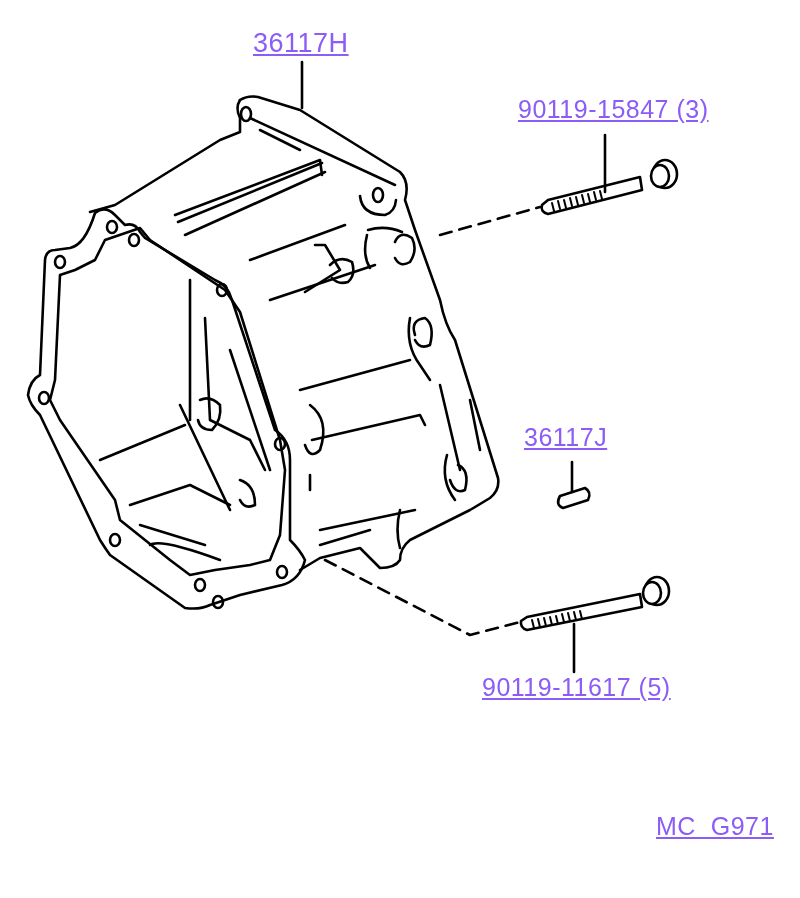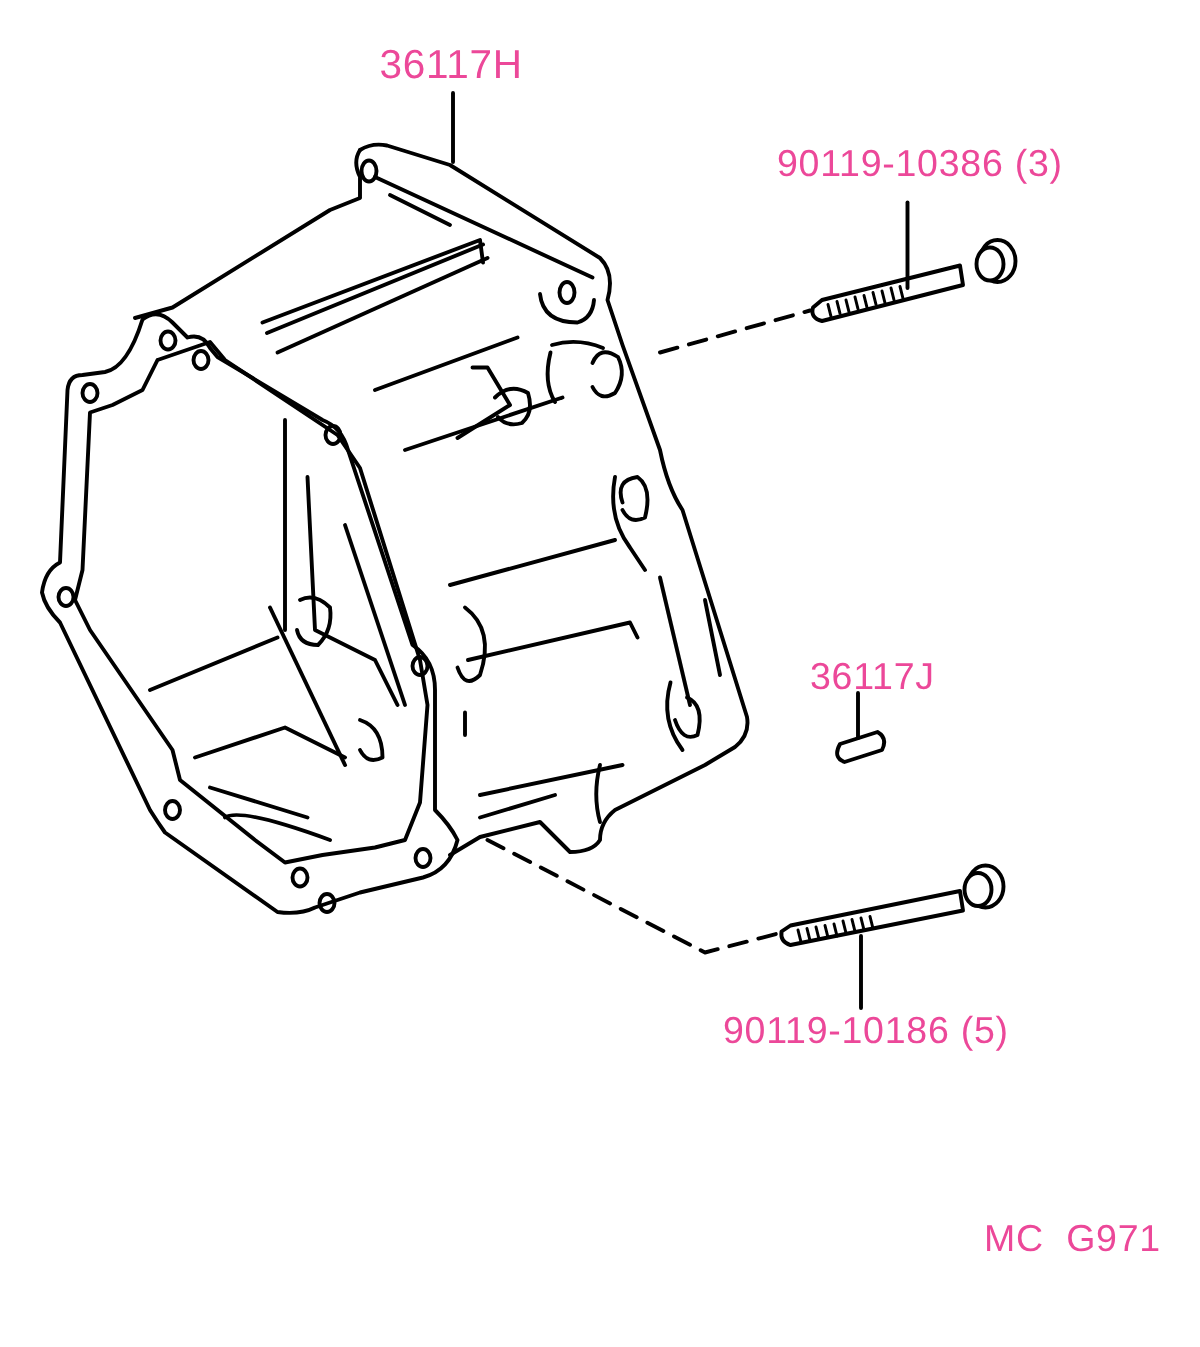--- a/index.html
+++ b/index.html
@@ -1,17 +1,17 @@
 <!DOCTYPE html>
 <html><head>
   <meta charset="utf-8">
   <style>
     html, body { margin: 0; padding: 0; background: #ffffff; }
     body { width: 800px; height: 898px; position: relative; overflow: hidden; font-family: "Liberation Sans", sans-serif; }
-    .label { position: absolute; font-family: "Liberation Sans", sans-serif; color: #ec4899; font-size: 25px; letter-spacing: 0.5px; white-space: nowrap; }
+    .label { position: absolute; font-family: "Liberation Sans", sans-serif; color: #8b5cf6; font-size: 25px; letter-spacing: 0.5px; white-space: nowrap; text-decoration: underline; }
     #drawing { position: absolute; left: 0; top: 0; width: 800px; height: 898px; }
   </style>
 </head>
 <body>
 
 <svg id="drawing" viewBox="0 0 800 898" xmlns="http://www.w3.org/2000/svg" fill="none" stroke="#000" stroke-width="2.6" stroke-linecap="round" stroke-linejoin="round">
 
   <line x1="302" y1="62" x2="302" y2="108"></line>
 
   <g>
@@ -96,16 +96,16 @@
   <g>
     <path d="M527,617 L640,594 L642,607 L527,630 Q520,628 521,621 Z" fill="#fff"></path>
     <path d="M532,620 l2,8 M538,619 l2,8 M544,618 l2,8 M550,617 l2,8 M556,616 l2,8 M562,614 l2,8 M568,613 l2,8 M574,612 l2,8 M580,611 l2,8" stroke-width="2"></path>
     <ellipse cx="657" cy="591" rx="12" ry="14" fill="#fff"></ellipse>
     <ellipse cx="652" cy="593" rx="9" ry="11" fill="#fff"></ellipse>
     <line x1="574" y1="624" x2="574" y2="672"></line>
   </g>
 </svg>
 
 <div class="label" style="left:253px; top:28px; font-size:27px;">36117H</div>
-<div class="label" style="left:518px; top:95px;">90119-10386 (3)</div>
-<div class="label" style="left:524px; top:437px;margin-left:16px;">36117J</div>
-<div class="label" style="left:482px; top:673px;">90119-10186 (5)</div>
+<div class="label" style="left:518px; top:95px;">90119-15847 (3)</div>
+<div class="label" style="left:524px; top:423px;">36117J</div>
+<div class="label" style="left:482px; top:673px;">90119-11617 (5)</div>
 <div class="label" style="left:656px; top:812px; white-space:pre;">MC  G971</div>
 
 </body></html>

